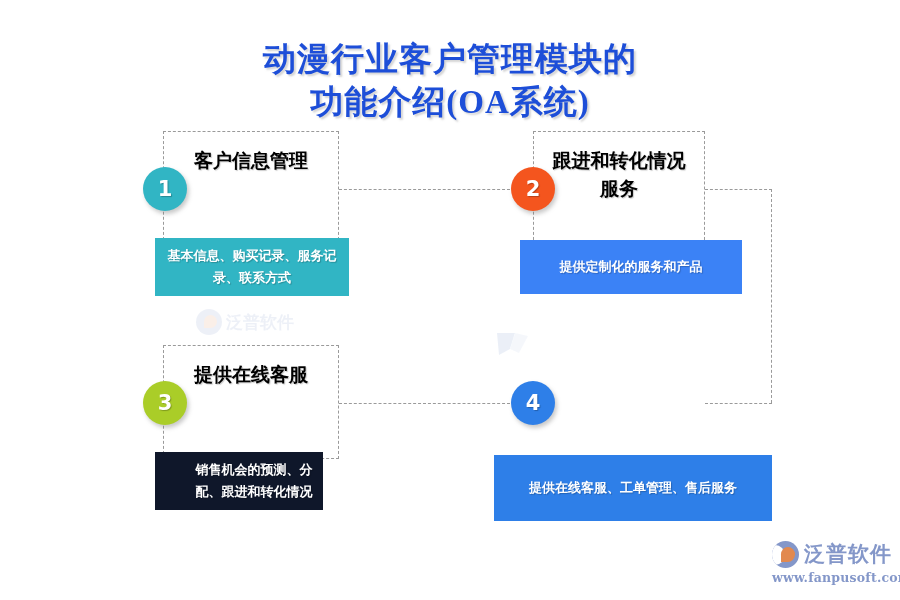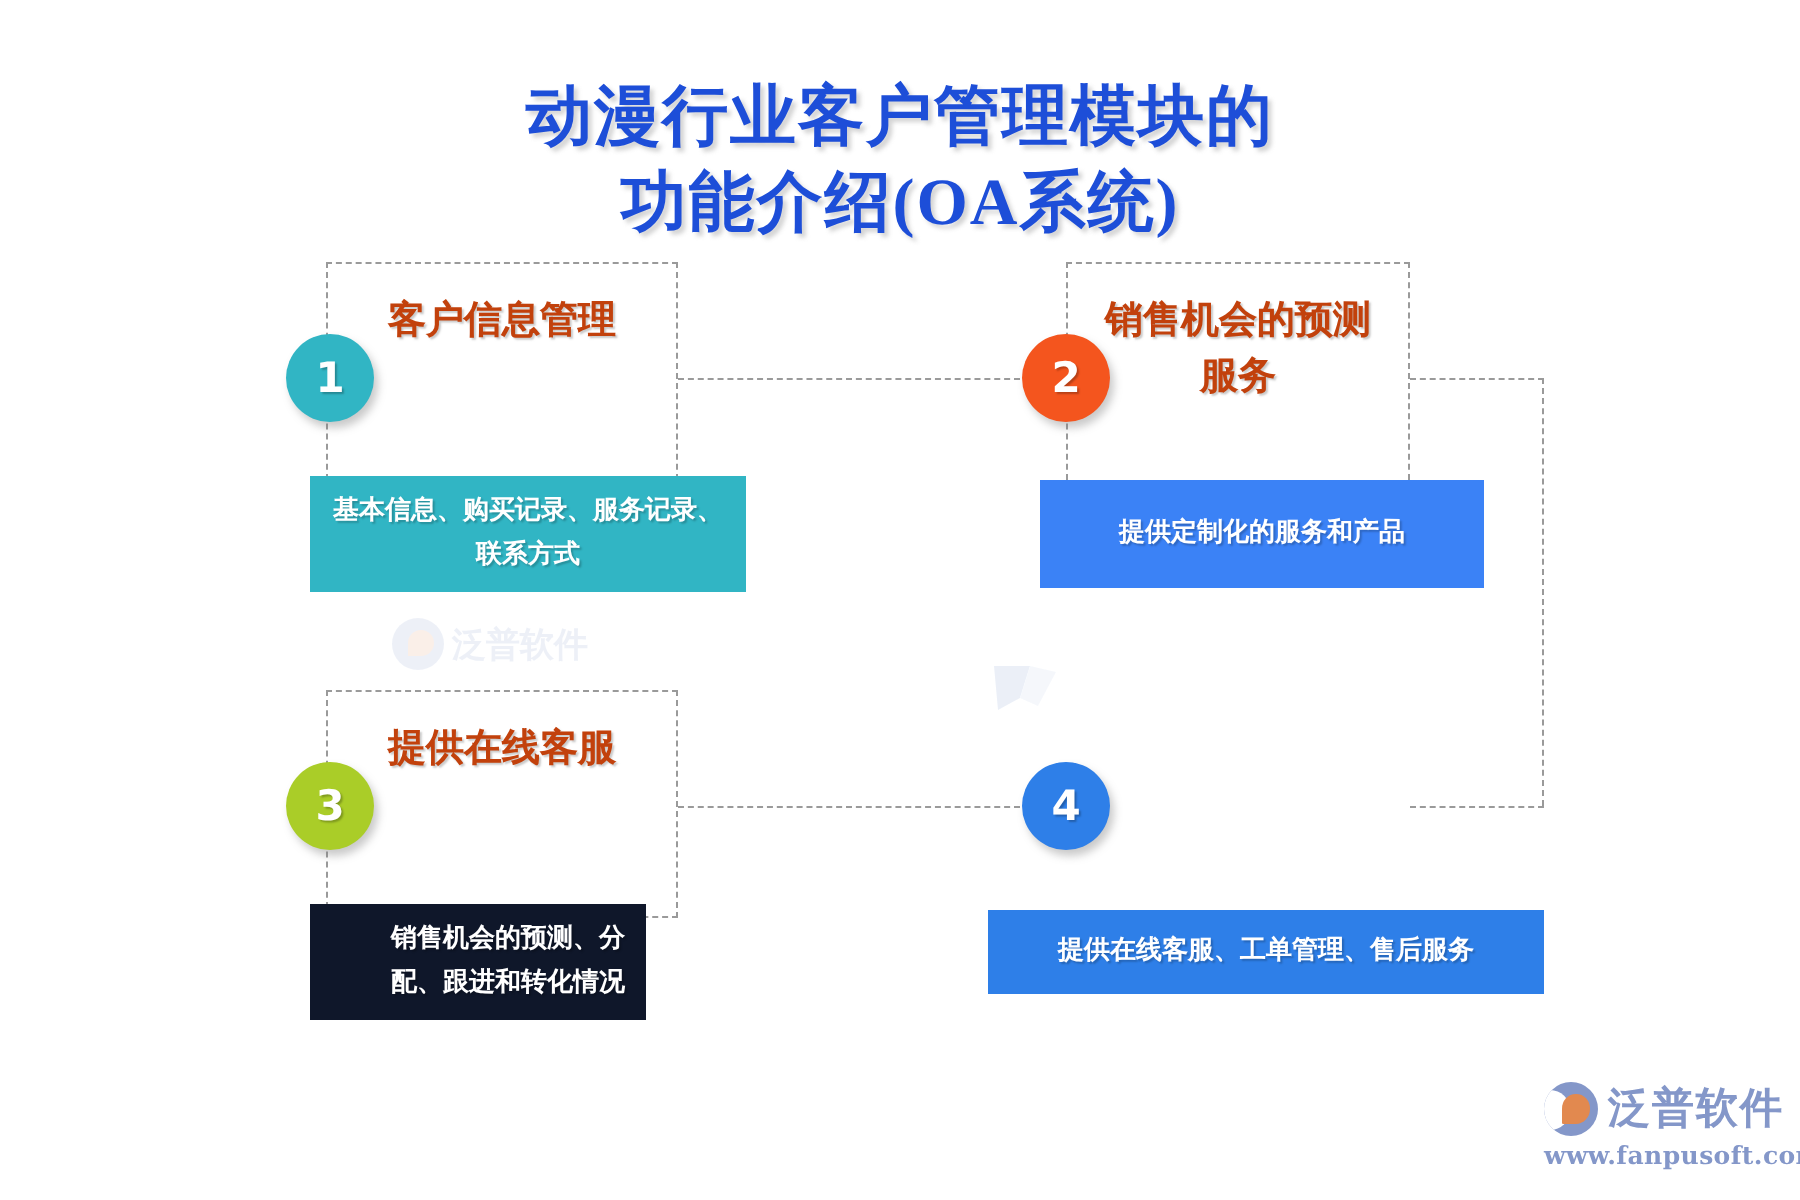--- a/index.html
+++ b/index.html
@@ -47,21 +47,21 @@
   .frame-title {
     position: absolute;
     left: 0;
     width: 100%;
     top: 14px;
     text-align: center;
     font-family: "DejaVu Serif", "Liberation Serif", serif;
     font-size: 19px;
     font-weight: bold;
     line-height: 28px;
-    color: #c2410c;
+    color: #000000;
     text-shadow: 1px 1px 1px rgba(150,150,150,0.5);
   }
 
   
   .h-dash {
     position: absolute;
     height: 0;
     border-top: 1px dashed #9a9a9a;
   }
   .v-dash {
@@ -227,26 +227,26 @@
   <div class="h-dash" style="left:705px; top:189px; width:67px;"></div>
   <div class="h-dash" style="left:339px; top:403px; width:171px;"></div>
   <div class="h-dash" style="left:705px; top:403px; width:67px;"></div>
 
   <div class="frame" style="left:163px; top:131px; width:176px; height:114px;">
     <div class="frame-title">客户信息管理</div>
   </div>
   <div class="circle" style="left:143px; top:167px; background:#31b5c4;">
     <span>1</span>
   </div>
-  <div class="bar" style="left:155px; top:238px; width:218px; height:58px; background:#31b5c4;">
+  <div class="bar" style="left:155px; top:238px; width:194px; height:58px; background:#31b5c4;">
     <span>基本信息、购买记录、服务记录、联系方式</span>
   </div>
 
   <div class="frame" style="left:533px; top:131px; width:172px; height:114px;">
-    <div class="frame-title" style="white-space:pre-line;">销售机会的预测
+    <div class="frame-title" style="white-space:pre-line;">跟进和转化情况
 服务</div>
   </div>
   <div class="circle" style="left:511px; top:167px; background:#f4551e;">
     <span>2</span>
   </div>
   <div class="bar" style="left:520px; top:240px; width:222px; height:54px; background:#3b82f6;">
     <span>提供定制化的服务和产品</span>
   </div>
 
   <div class="frame" style="left:163px; top:345px; width:176px; height:114px;">
@@ -255,21 +255,21 @@
   <div class="circle" style="left:143px; top:381px; background:#aacd28;">
     <span>3</span>
   </div>
   <div class="bar" style="left:155px; top:452px; width:168px; height:58px; background:#0f172a;padding-left:40px;">
     <span>销售机会的预测、分配、跟进和转化情况</span>
   </div>
 
   <div class="circle" style="left:511px; top:381px; background:#2e7fe8;">
     <span>4</span>
   </div>
-  <div class="bar" style="left:494px; top:455px; width:278px; height:42px; background:#2e7fe8;">
+  <div class="bar" style="left:494px; top:455px; width:278px; height:66px; background:#2e7fe8;">
     <span>提供在线客服、工单管理、售后服务</span>
   </div>
 
   <div class="shard">
     <svg width="32" height="26" viewBox="0 0 32 26">
       <polygon points="0,0 18,0 13,16 2,22" fill="#c7d4ea"></polygon>
       <polygon points="18,0 31,3 22,20 13,16" fill="#e3eaf6"></polygon>
     </svg>
   </div>
 

